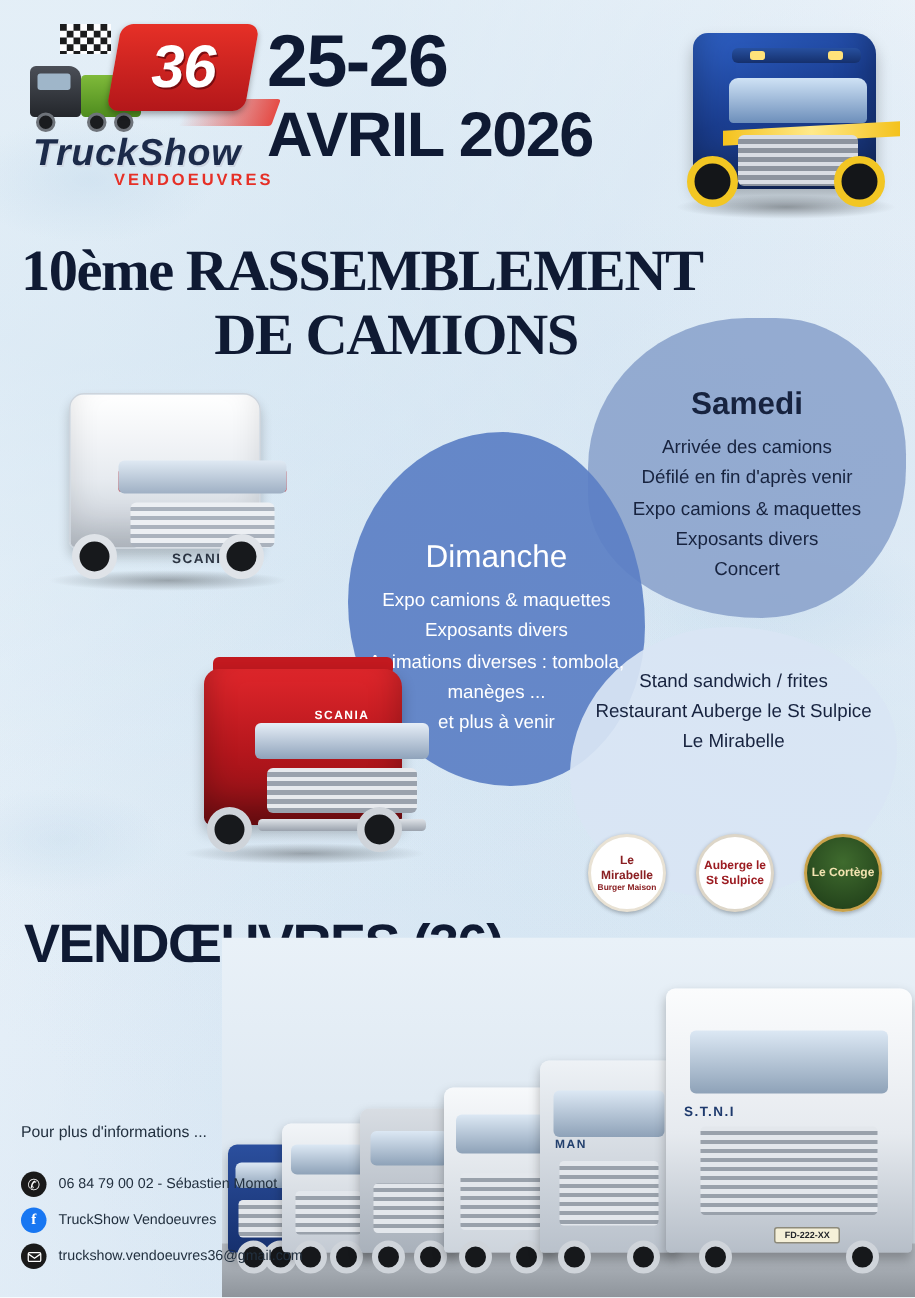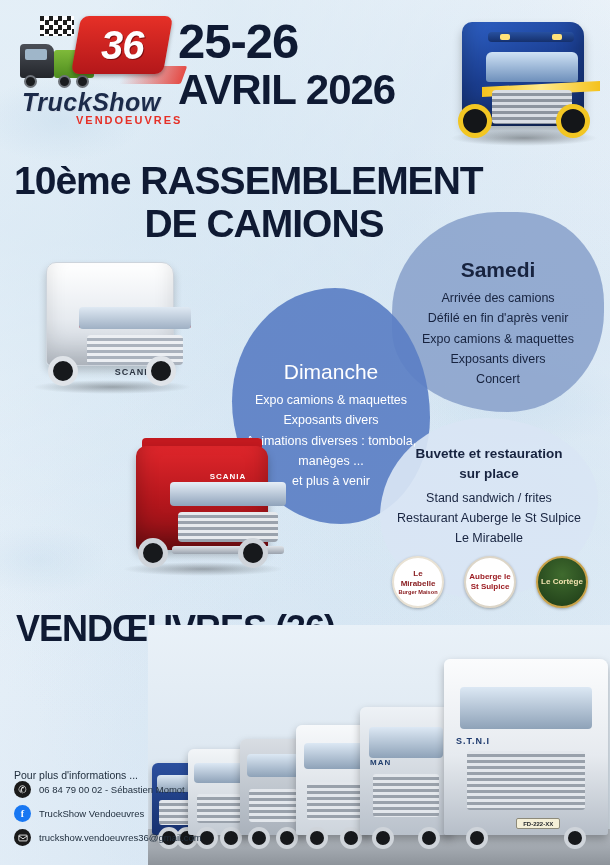--- a/index.html
+++ b/index.html
@@ -149,21 +149,21 @@
   }
   .tb-wl{left:14px;} .tb-wr{right:14px;}
   .tb-shadow{
     position:absolute; left:6px; bottom:26px; width:148px; height:16px;
     background: radial-gradient(ellipse at center, rgba(0,0,0,.35), rgba(0,0,0,0) 70%);
   }
 
   
   .headline {
     position: absolute; left: 14px; top: 160px; width: 500px;
-    color: #0f1a33; font-weight: bold; letter-spacing: -1px;
+    color: #0f1a33; font-weight: bold; letter-spacing: -1px; font-family: Liberation Serif, serif;
   }
   .headline .l1 { font-size: 39px; line-height: 1.1; }
   .headline .l2 { font-size: 39px; line-height: 1.1; text-align: center; }
 
   
   .blob {
     position: absolute;
     background: #5b7fc4;
     opacity: .92;
   }
@@ -317,21 +317,21 @@
     position:absolute; left:44%; bottom:6px; width:44px;height:11px;
     background:#f5f0d8; border:1px solid #8d8a7a; border-radius:2px;
     font-size:6px; text-align:center; color:#23262b; line-height:11px; font-weight:bold;
   }
   .bp-t6 .bp-brand{
     position:absolute; left:12px; top:44%; font-size:9px; font-weight:bold; color:#1e3a6d; letter-spacing:1px;
   }
 
   
   .footer { position:absolute; left:14px; bottom:12px; width:220px; z-index: 5; }
-  .footer-title { font-size: 10.5px; color: #22303f; margin-bottom: 0; }
+  .footer-title { font-size: 10.5px; color: #22303f; margin-bottom: 20px; }
   .f-row { display:flex; align-items:center; gap:8px; margin-bottom: 7px; }
   .f-ico {
     width: 17px; height: 17px; border-radius: 50%;
     display:flex; align-items:center; justify-content:center;
     color:#fff; font-size: 10px; flex: 0 0 auto;
   }
   .ico-phone { background:#1a1a1a; }
   .ico-fb { background:#1877f2; font-weight:bold; font-family:"Liberation Serif",serif; }
   .ico-ig { background: linear-gradient(45deg,#f09433,#dc2743,#bc1888); }
   .ico-mail { background:#1a1a1a; }
@@ -399,24 +399,20 @@
   <div class="blob-text dim-text">
     <h3>Dimanche</h3>
     <p>Expo camions &amp; maquettes</p>
     <p>Exposants divers</p>
     <p>Animations diverses : tombola,</p>
     <p>manèges ...</p>
     <p>et plus à venir</p>
   </div>
 
   <div class="blob-text buv-text">
-    <h3>
-      <span>Buvette et restauration</span><br>
-      <span>sur place</span>
-    </h3>
     <p>Stand sandwich / frites</p>
     <p>Restaurant Auberge le St Sulpice</p>
     <p>Le Mirabelle</p>
   </div>
 
   <div class="logos-row">
     <div class="rlogo rlogo1">
       <span class="big">Le Mirabelle</span>
       <span>Burger Maison</span>
     </div>

